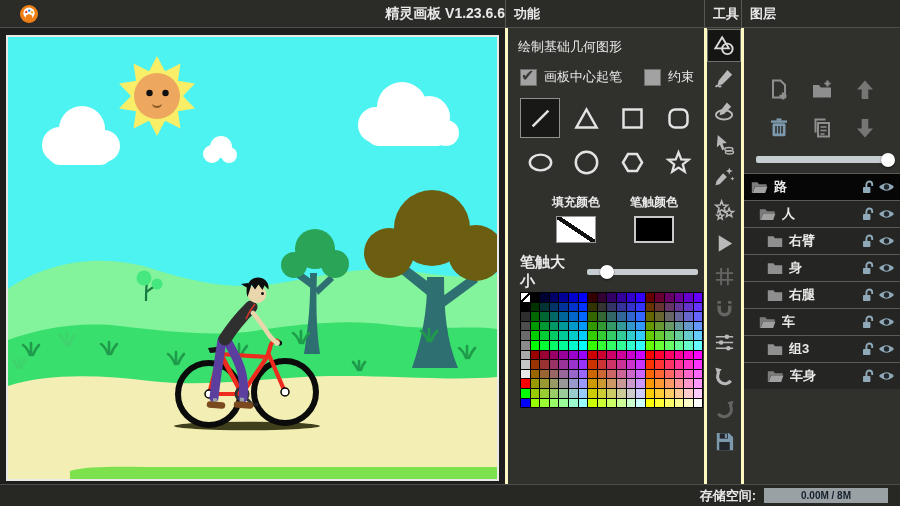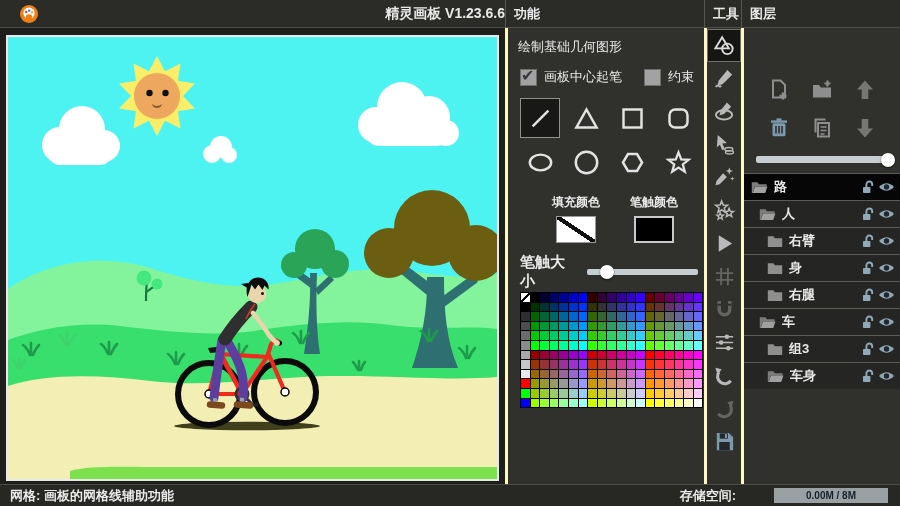--- a/index.html
+++ b/index.html
@@ -58,22 +58,22 @@
   .ly-tool.steel{color:#7d99ad;}
   .ly-tool.arrow{color:#767674;}
   .ly-slider{width:132px;margin:16px auto 10px auto;height:7px;}
   .ly-rows{flex:1;display:flex;flex-direction:column;overflow:hidden;}
   .ly-row{height:27px;box-sizing:border-box;display:flex;align-items:center;background:#252523;border-top:1px solid #5c5c57;padding-right:5px;font-size:13px;font-weight:bold;cursor:pointer;}
   .ly-row.selected{background:#060606;}
   .ly-name{margin-left:6px;flex:1;white-space:nowrap;overflow:hidden;}
   .ly-icons{display:flex;gap:4px;align-items:center;}
   
   .statusbar{grid-column:1 / span 4;display:flex;align-items:center;background:#272724;border-top:1px solid #4c4c48;padding:0 10px;font-size:13px;font-weight:bold;box-sizing:border-box;}
-  .sb-right{margin-left:auto;display:flex;align-items:center;margin-right:2px;gap:30px;}
-  .store-bar{width:114px;height:15px;background:#9aa1a4;display:flex;align-items:center;justify-content:center;color:#14202c;font-size:10px;font-weight:bold;margin-left:8px;}
+  .sb-right{margin-left:auto;display:flex;align-items:center;margin-right:2px;}
+  .store-bar{width:124px;height:15px;background:#9aa1a4;display:flex;align-items:center;justify-content:center;color:#14202c;font-size:10px;font-weight:bold;margin-left:8px;}
 </style>
 </head>
 <body>
 
 <div class="app">
 
   <div class="tb tb-left">
     <svg class="logo" viewBox="0 0 18 18">
       <circle cx="9" cy="9" r="9" fill="#ef8018"></circle>
       <circle cx="9" cy="8.2" r="5.6" fill="#fff"></circle>
@@ -801,21 +801,20 @@
             <svg width="17" height="12" viewBox="0 0 17 12">
               <path d="M1 6 Q8.5 -1.5 16 6 Q8.5 13.5 1 6 Z" fill="#8fa9b8"></path>
               <circle cx="8.5" cy="6" r="2.7" fill="#23272b"></circle>
             </svg>
           </span>
   </div>
       </div>
   </div>
 
   <div class="statusbar">
-    <span>网格: 画板的网格线辅助功能</span>
     <div class="sb-right">
       <span>存储空间:</span>
       <div class="store-bar">
         <span>0.00M / 8M</span>
       </div>
     </div>
   </div>
 </div>
 
 </body></html>

